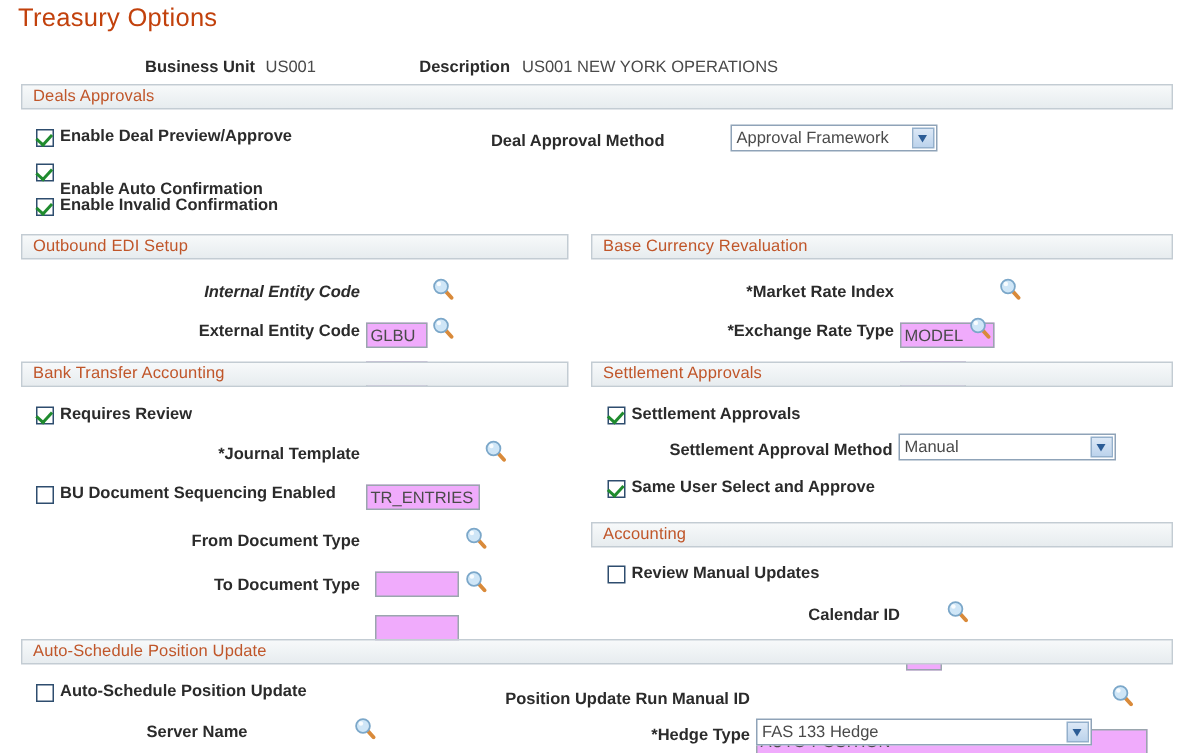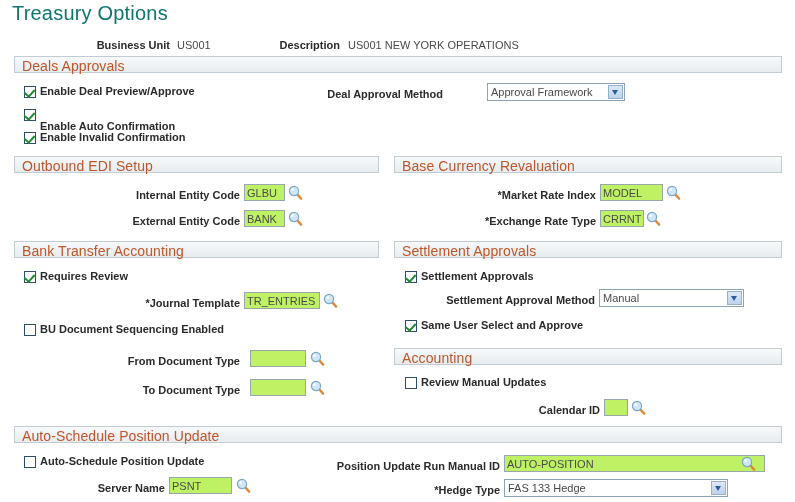--- a/index.html
+++ b/index.html
@@ -13,38 +13,38 @@
     font-family: "Liberation Sans", sans-serif;
     font-size: 11px;
     color: #333333;
     overflow: hidden;
     position: relative;
   }
   .page-title {
     position: absolute;
     left: 12px;
     top: 2px;
-    font-size: 20px;
-    color: #0f766e;
+    font-size: 17px;
+    color: #c2410c;
     font-weight: normal;
     letter-spacing: 0.2px;
   }
   
   .sec-bar {
     position: absolute;
     height: 17px;
     background: linear-gradient(to bottom, #f7f9fa 0%, #eef2f4 55%, #e7ecef 100%);
     border: 1px solid #c3ccd3;
     box-sizing: border-box;
   }
   .sec-bar span {
     position: absolute;
     left: 7px;
     top: 1px;
-    font-size: 14px;
+    font-size: 11px;
     color: #c0562a;
     white-space: nowrap;
     letter-spacing: 0.1px;
   }
   
   .lbl {
     position: absolute;
     font-size: 11px;
     font-weight: bold;
     color: #2b2b2b;
@@ -83,27 +83,28 @@
     border: solid #1f8b2e;
     border-width: 0 2px 2px 0;
     transform: rotate(42deg);
   }
   
   .inp {
     position: absolute;
     box-sizing: border-box;
     height: 17px;
     border: 1px solid #9aa6ae;
-    background: #bef264;
+    background: #f0abfc;
     font-size: 11px;
     color: #4a4a4a;
     padding: 1px 2px 0 2px;
     line-height: 14px;
     white-space: nowrap;
     overflow: hidden;
+    margin-top: 31px;
   }
   
   .dd {
     position: absolute;
     box-sizing: border-box;
     height: 18px;
     border: 1px solid #8fa3b8;
     background: #ffffff;
     font-size: 11px;
     color: #4a4a4a;
@@ -167,21 +168,21 @@
 
 <div class="lbl" style="left:300px; top:88px; width:143px;">Deal Approval Method</div>
 <div class="dd" style="left:447px; top:83px; width:138px;margin-left:40px;">Approval Framework
   <div class="arrow"></div>
 </div>
 
 <div class="sec-bar" style="left:14px; top:156px; width:365px;">
   <span>Outbound EDI Setup</span>
 </div>
 
-<div class="lbl" style="left:100px; top:189px; width:140px;">Internal Entity Code</div>
+<div class="lbl" style="left:100px; top:189px; width:140px;font-style:italic;">Internal Entity Code</div>
 <div class="inp" style="left:244px; top:184px; width:41px;">GLBU</div>
 <div class="mag" style="left:288px; top:185px;">
   <svg width="15" height="15" viewBox="0 0 15 15">
     <line x1="8.5" y1="8.5" x2="13" y2="13.5" stroke="#d98a3a" stroke-width="2.6" stroke-linecap="round"></line>
     <circle cx="6" cy="6" r="4.6" fill="#cfe6f7" stroke="#7ba7c9" stroke-width="1.2"></circle>
     <circle cx="4.6" cy="4.4" r="1.5" fill="#ffffff" opacity="0.85"></circle>
   </svg>
 </div>
 
 <div class="lbl" style="left:100px; top:215px; width:140px;">External Entity Code</div>

